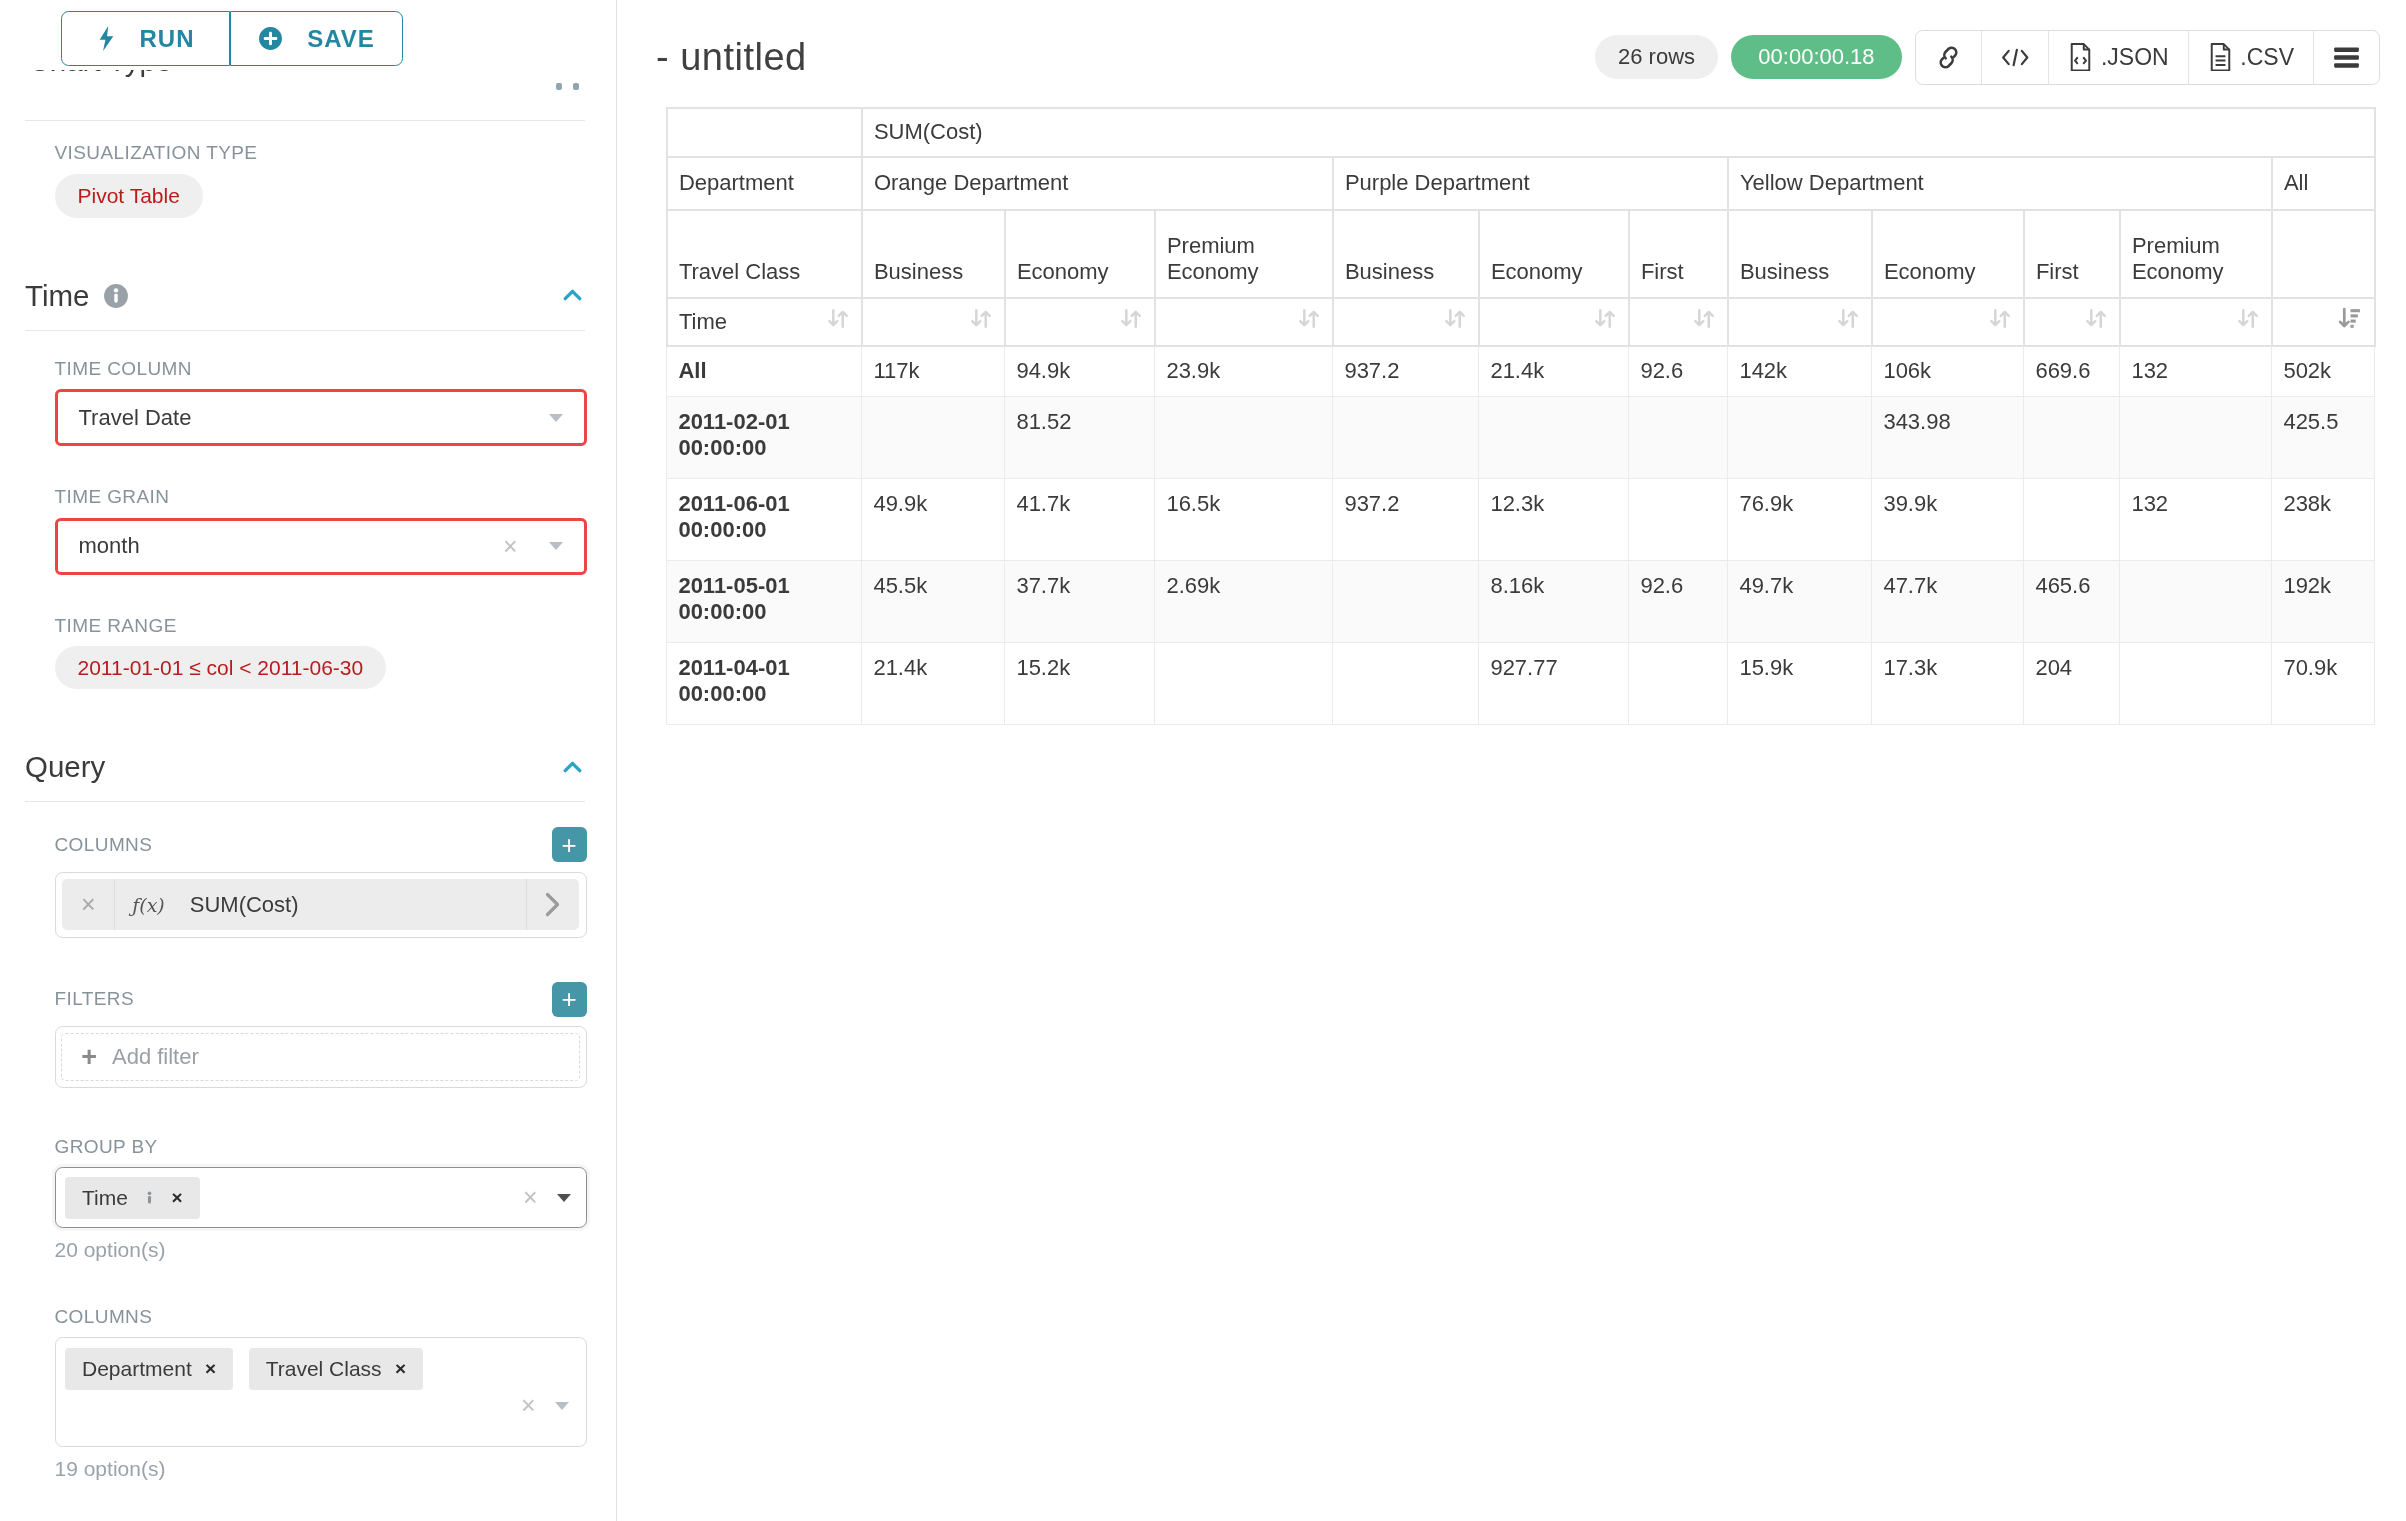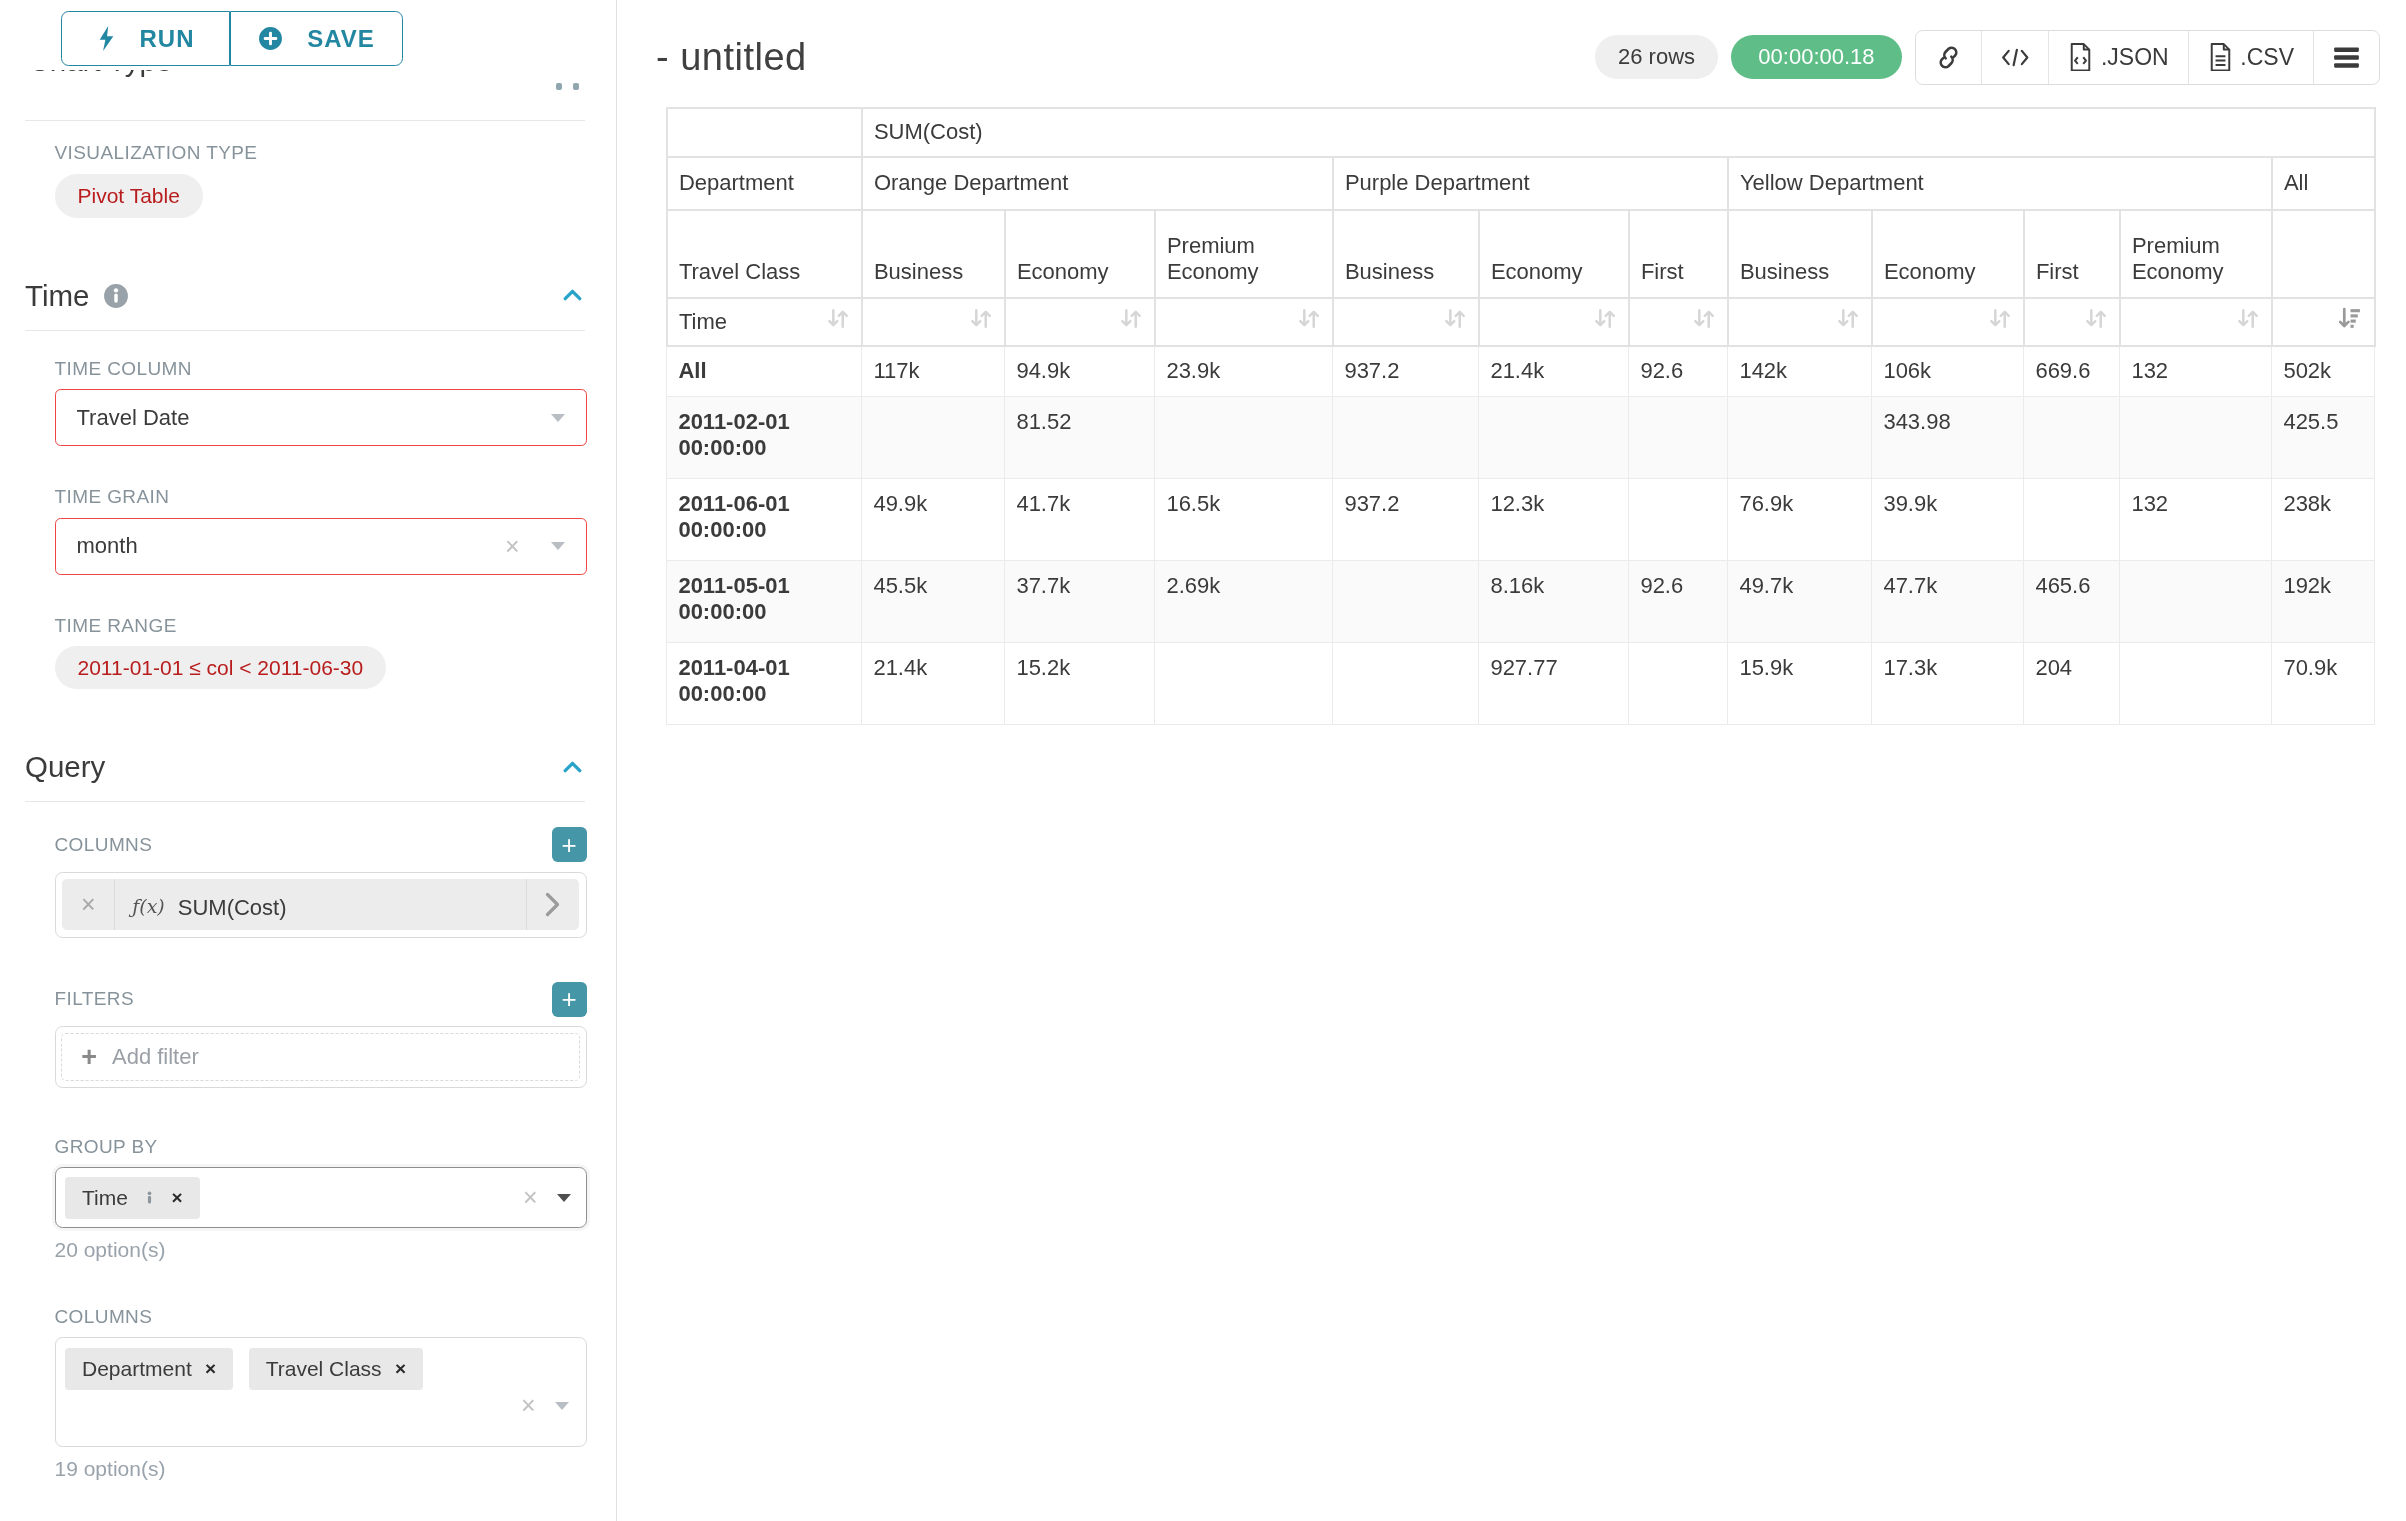--- a/index.html
+++ b/index.html
@@ -26,39 +26,39 @@
   .sidebar-content { position:relative; z-index:2; padding:120px 31px 0 25px; }
   .sidebar hr { border:none; border-top:1px solid #e7e7e7; }
   .field-label { font-size:19px; color:#87939b; letter-spacing:0.4px; margin-left:29.5px; }
   .chip { display:inline-flex; align-items:center; height:44px; padding:0 23px;
     background:#efefef; border-radius:22px; font-size:21px; color:#b91c1c; }
   .section-head { display:flex; align-items:center; gap:13.3px; margin-top:61px; }
   .section-head .title { font-size:29.5px; color:#3b3b3b; }
   .section-head .spacer { flex:1; }
   .section-head + hr { margin-top:17px; }
   .select-box { position:relative; display:flex; align-items:center; width:532px; height:57px;
-    margin-left:29.5px; border:1px solid #ef4444; border-radius:5.7px; padding:0 21px;
+    margin-left:29.5px; border:3px solid #ef4444; border-radius:5.7px; padding:0 21px;
     font-size:22px; color:#3b3b3b; background:#fff; cursor:pointer; }
   .select-box .grow { flex:1; }
   .caret { width:0; height:0; border-left:7.6px solid transparent; border-right:7.6px solid transparent;
     border-top:8.6px solid #b9bec4; }
   .caret.dark { border-top-color:#4f4f4f; }
   .x-light { font-size:25px; color:#c2c2c2; line-height:1; margin-right:15px; }
   .label-row { display:flex; align-items:center; width:532px; margin-left:29.5px; }
   .label-row .field-label { margin-left:0; }
   .plus-btn { margin-left:auto; width:35px; height:35px; border:none; border-radius:5.7px;
     background:#4596a6; color:#fff; font-size:26px; line-height:1; cursor:pointer;
     display:flex; align-items:center; justify-content:center; }
   .metric-outer { width:532px; margin:9.5px 0 0 29.5px; border:1px solid #d9d9d9;
     border-radius:7.6px; padding:6.7px; }
   .metric-pill { display:flex; align-items:stretch; height:51px; background:#ececec;
     border-radius:4.8px; overflow:hidden; cursor:pointer; }
   .metric-x { display:flex; align-items:center; justify-content:center; width:53px;
     border-right:1px solid #dcdcdc; color:#a9a9a9; font-size:25px; }
-  .metric-mid { display:flex; align-items:flex-start; gap:13px; flex:1; padding:16px 17px; }
+  .metric-mid { display:flex; align-items:center; gap:25px; flex:1; padding:5px 17px; }
   .metric-fx { font-family:"DejaVu Serif", serif; font-style:italic; font-size:19px; color:#555; }
   .metric-name { font-size:22px; color:#3b3b3b; }
   .metric-arrow { display:flex; align-items:center; justify-content:center; width:53px;
     border-left:1px solid #dcdcdc; }
   .filter-outer { width:532px; margin:9.5px 0 0 29.5px; border:1px solid #d9d9d9;
     border-radius:7.6px; padding:5.7px; }
   .filter-dashed { display:flex; align-items:center; gap:15px; height:48px;
     border:1.9px dashed #d9d9d9; border-radius:4.8px; padding:0 19px; color:#9aa0a6;
     font-size:22px; cursor:pointer; }
   .filter-dashed .plus-glyph { color:#8a8a8a; font-size:27px; font-weight:700; }

